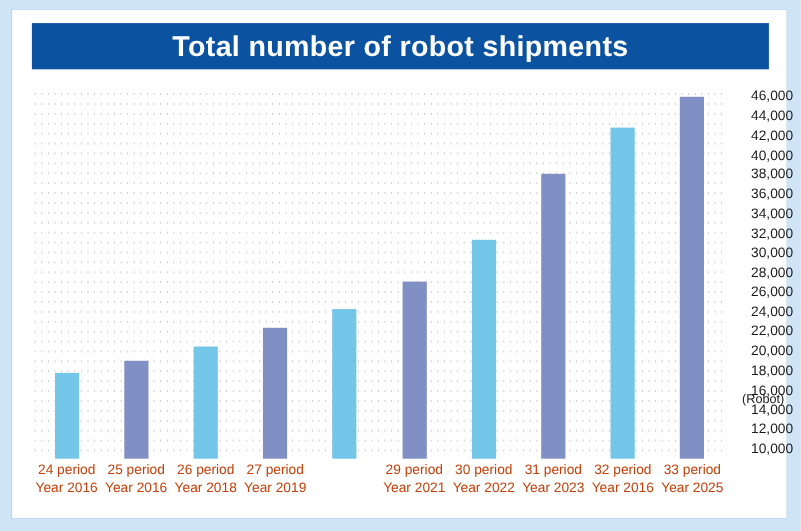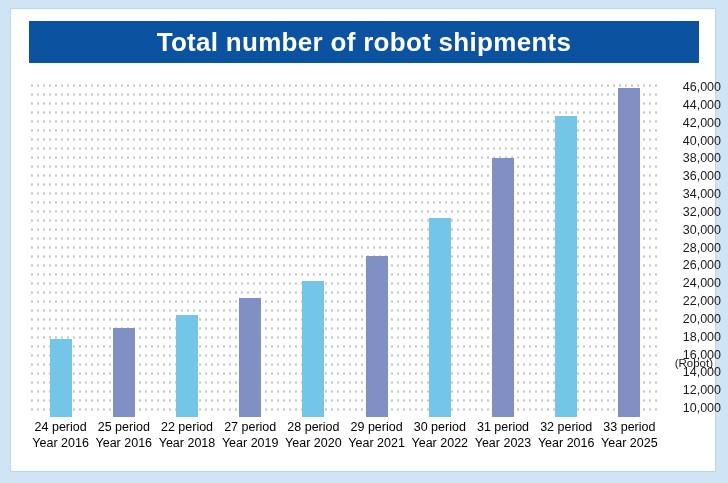--- a/index.html
+++ b/index.html
@@ -107,21 +107,21 @@
     width: 632px;
     height: 40px;
   }
   .x-tick {
     position: absolute;
     top: 0;
     width: 64px;
     text-align: center;
     font-size: 12.5px;
     line-height: 16px;
-    color: #000000;
+    color: #c2410c;
     white-space: nowrap;
   }
   .x-tick span { display: block; }
 </style>
 </head>
 <body>
 
 <div id="chart-card">
 
   <div id="chart-title-bar">
@@ -169,31 +169,27 @@
   <div id="x-axis">
       <div class="x-tick" style="left: -0.4px;">
         <span>24 period</span>
         <span>Year 2016</span>
       </div>
       <div class="x-tick" style="left: 62.8px;">
         <span>25 period</span>
         <span>Year 2016</span>
       </div>
       <div class="x-tick" style="left: 126px;">
-        <span>22 period</span>
+        <span>26 period</span>
         <span>Year 2018</span>
       </div>
       <div class="x-tick" style="left: 189.2px;">
         <span>27 period</span>
         <span>Year 2019</span>
       </div>
-      <div class="x-tick" style="left: 252.4px;">
-        <span>28 period</span>
-        <span>Year 2020</span>
-      </div>
       <div class="x-tick" style="left: 315.6px;">
         <span>29 period</span>
         <span>Year 2021</span>
       </div>
       <div class="x-tick" style="left: 378.8px;">
         <span>30 period</span>
         <span>Year 2022</span>
       </div>
       <div class="x-tick" style="left: 442px;">
         <span>31 period</span>

